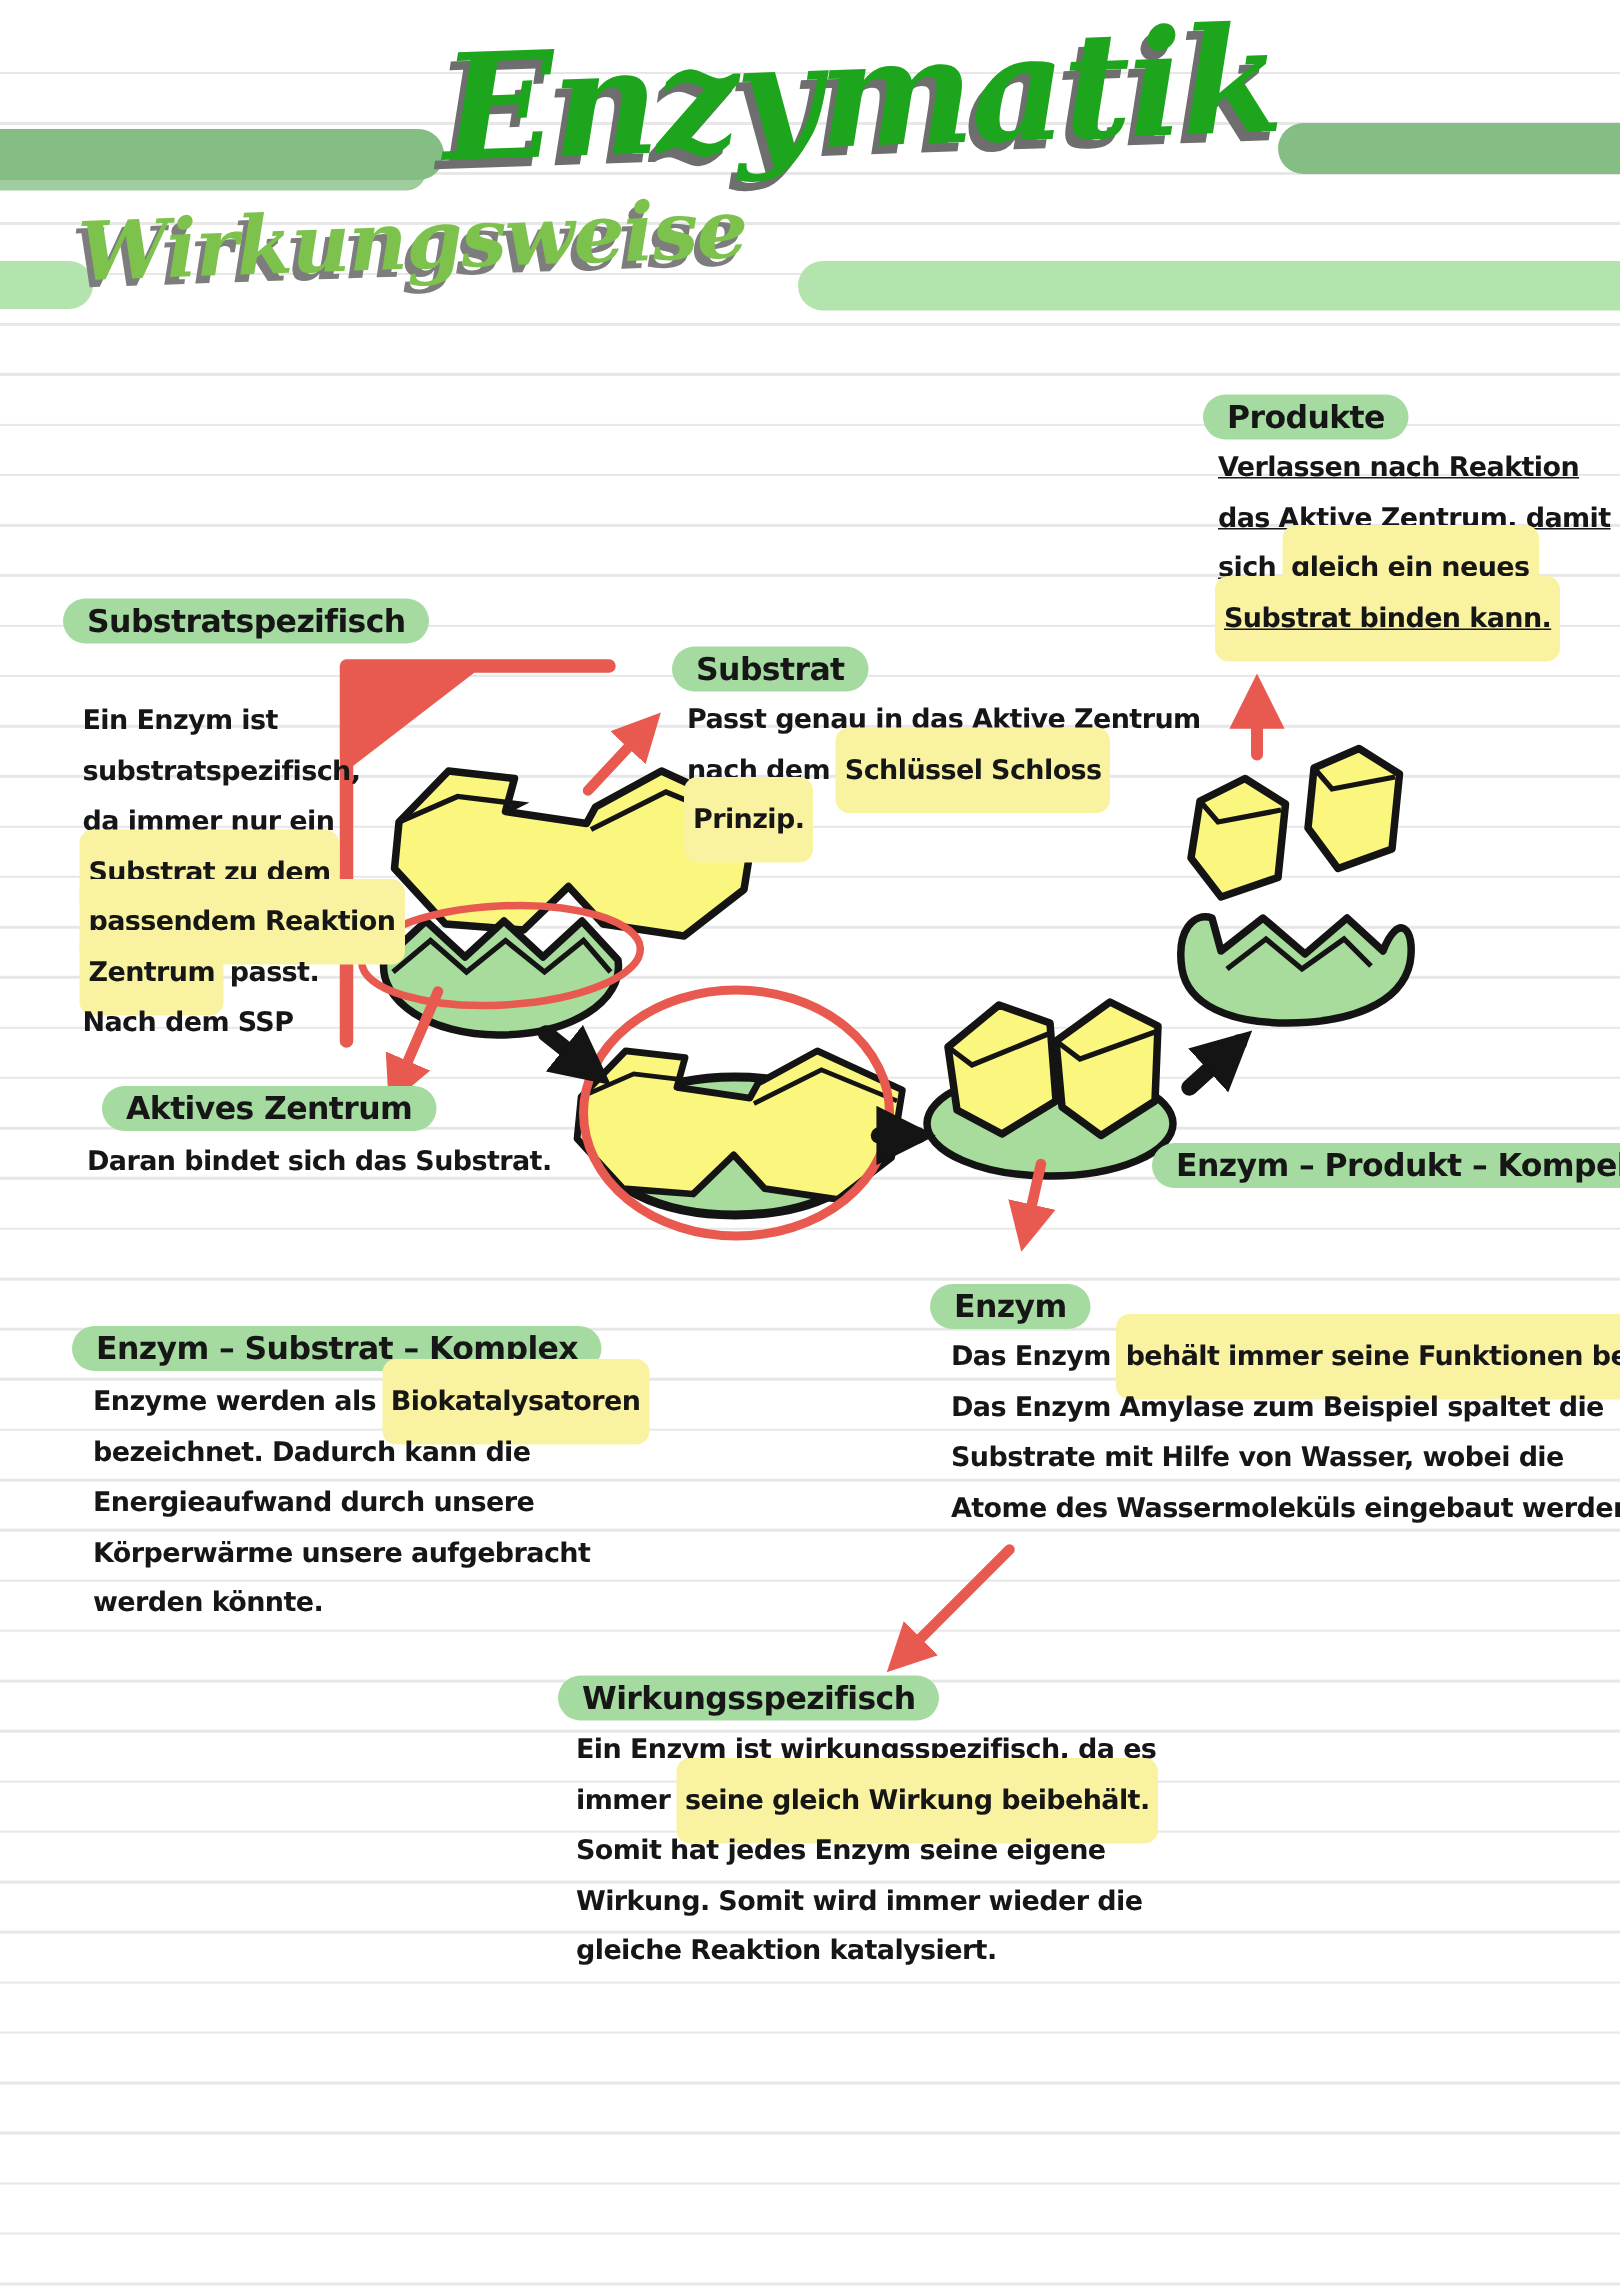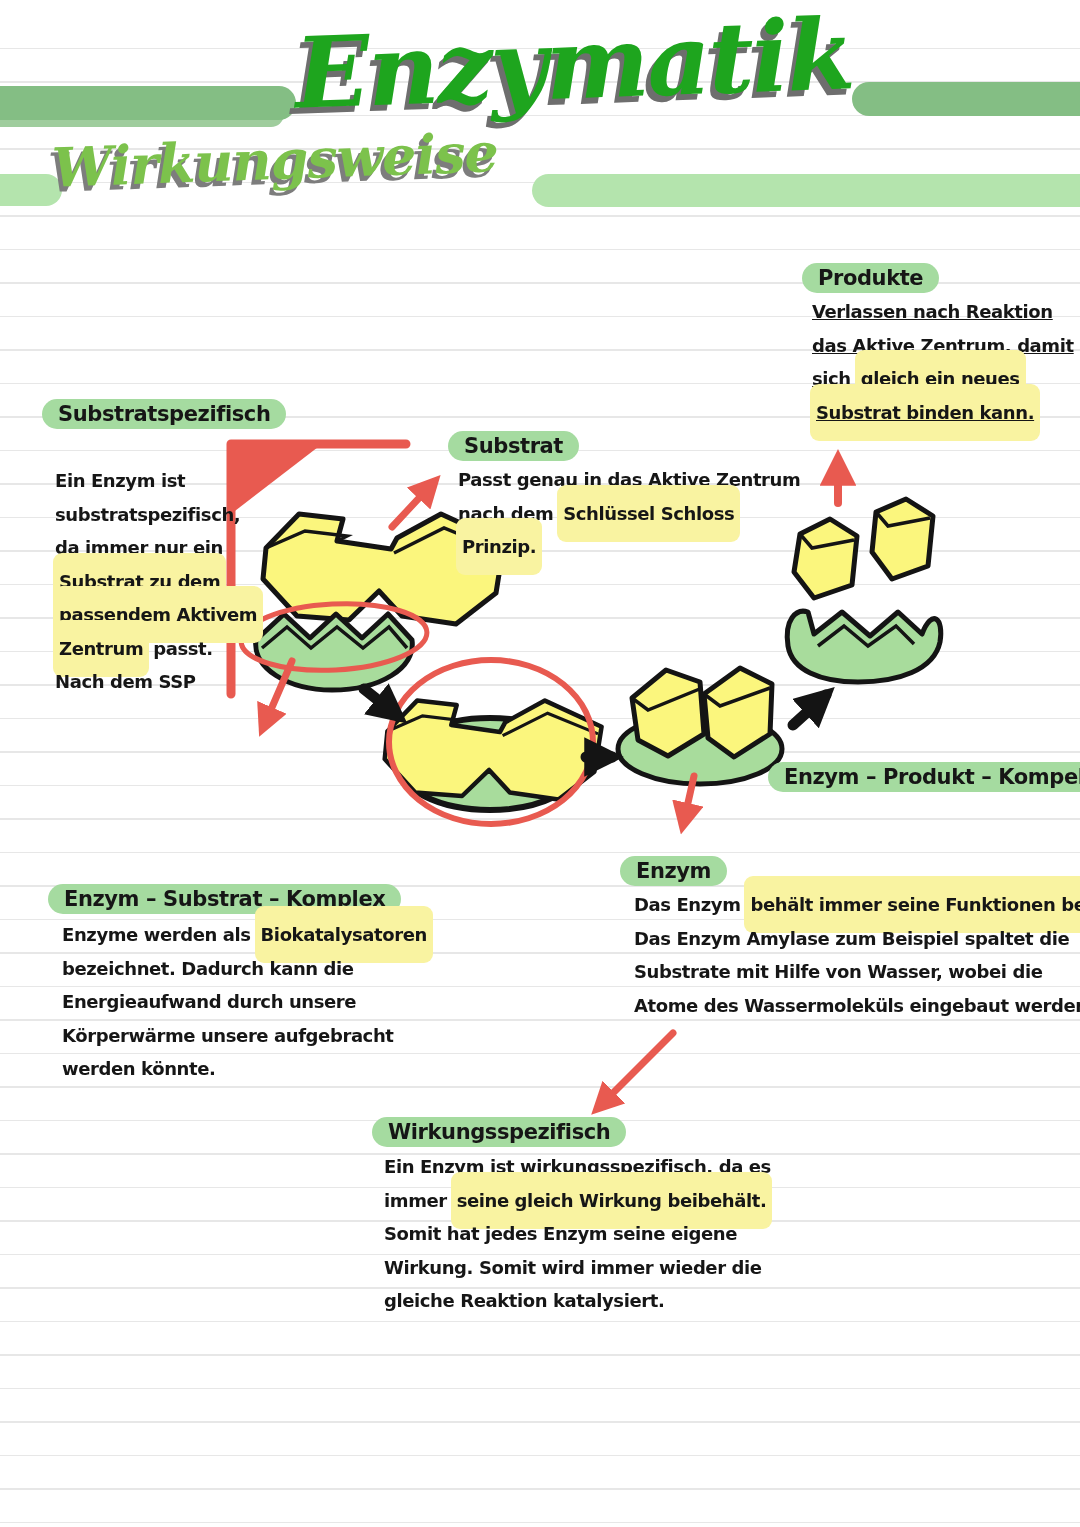--- a/index.html
+++ b/index.html
@@ -145,35 +145,41 @@
       </div>
   </section>
 
   <section class="block" id="blk-substratspezifisch">
     <div class="pill">Substratspezifisch</div>
     <div class="body">
         <div class="tline"><span>Ein Enzym ist</span></div>
         <div class="tline"><span>substratspezifisch,</span></div>
         <div class="tline"><span>da immer nur ein</span></div>
         <div class="tline"><span class="hl">Substrat zu dem</span></div>
-        <div class="tline"><span class="hl">passendem Aktivem</span></div>
+        <div class="tline"><span class="hl">passendem Reaktion</span></div>
         <div class="tline"><span class="hl">Zentrum</span><span> passt.</span></div>
         <div class="tline"><span>Nach dem SSP</span></div>
       </div>
   </section>
 
   <section class="block" id="blk-substrat">
     <div class="pill">Substrat</div>
     <div class="body">
         <div class="tline"><span>Passt genau in das Aktive Zentrum</span></div>
         <div class="tline"><span>nach dem </span><span class="hl">Schlüssel Schloss</span></div>
         <div class="tline"><span class="hl">Prinzip.</span></div>
       </div>
   </section>
 
+  <section class="block" id="blk-aktives">
+    <div class="pill">Aktives Zentrum</div>
+    <div class="body">
+        <div class="tline"><span>Daran bindet sich das Substrat.</span></div>
+      </div>
+  </section>
 
   <section class="block" id="blk-esk">
     <div class="pill">Enzym – Substrat – Komplex</div>
     <div class="body">
         <div class="tline"><span>Enzyme werden als </span><span class="hl">Biokatalysatoren</span></div>
         <div class="tline"><span>bezeichnet. Dadurch kann die</span></div>
         <div class="tline"><span>Energieaufwand durch unsere</span></div>
         <div class="tline"><span>Körperwärme unsere aufgebracht</span></div>
         <div class="tline"><span>werden könnte.</span></div>
       </div>

